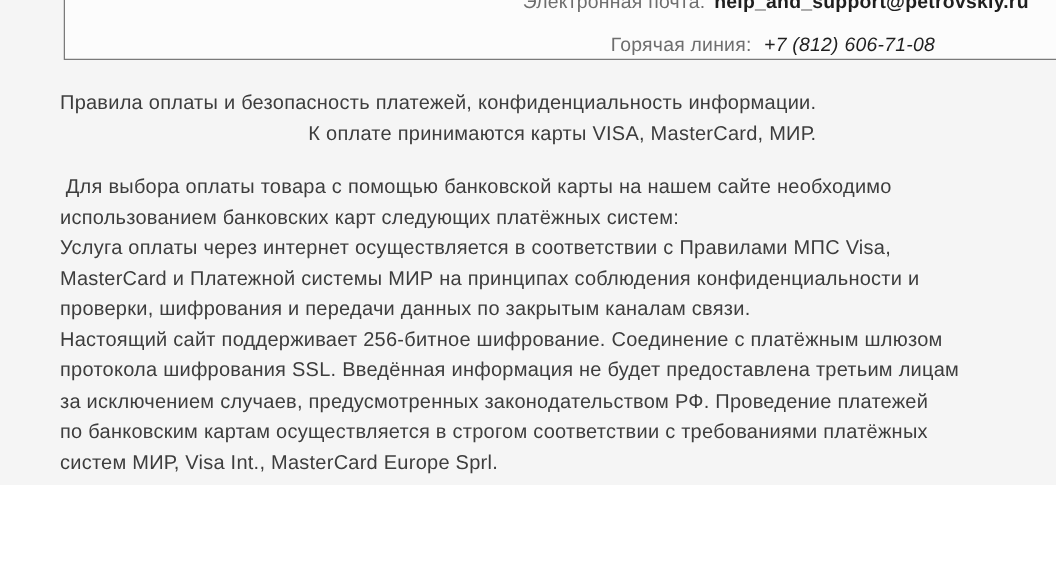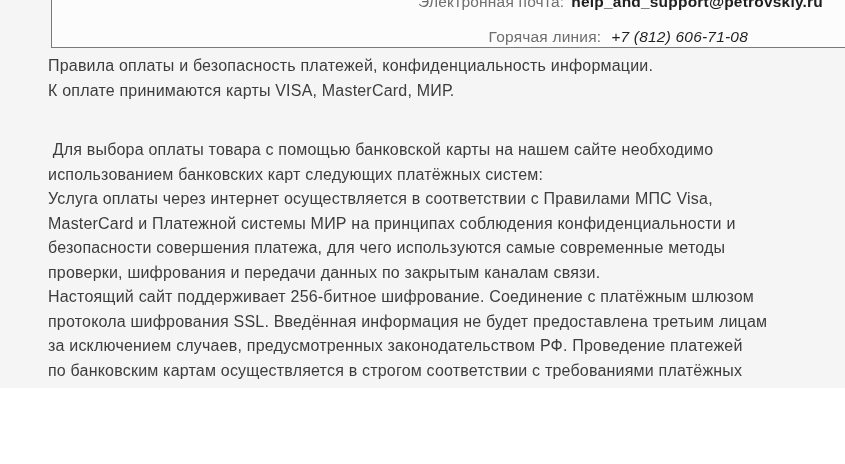--- a/index.html
+++ b/index.html
@@ -39,21 +39,21 @@
   .phone-row { top: 27px; right: 97px; }
   .phone-row .value { margin-left: 10px; font-style: italic; }
   
   .textblock {
     position: absolute;
     left: 48px;
     color: var(--body-text, #3d3d3d);
     font-size: 16px;
     letter-spacing: 0.2px;
   }
-  .intro { top: 54px; }
+  .intro { top: 71px; text-align: right; }
   .body  { top: 138px; }
   .text-line {
     white-space: pre;
     line-height: 24.5px;
     height: 24.5px;
   }
 </style>
 </head>
 <body>
 
@@ -72,21 +72,20 @@
   <div class="textblock intro">
       <div class="text-line">Правила оплаты и безопасность платежей, конфиденциальность информации.</div>
       <div class="text-line">К оплате принимаются карты VISA, MasterCard, МИР.</div>
     </div>
 
   <div class="textblock body">
       <div class="text-line"> Для выбора оплаты товара с помощью банковской карты на нашем сайте необходимо</div>
       <div class="text-line">использованием банковских карт следующих платёжных систем:</div>
       <div class="text-line">Услуга оплаты через интернет осуществляется в соответствии с Правилами МПС Visa,</div>
       <div class="text-line">MasterCard и Платежной системы МИР на принципах соблюдения конфиденциальности и</div>
-      <div class="text-line">безопасности совершения платежа, для чего используются самые современные методы</div>
       <div class="text-line">проверки, шифрования и передачи данных по закрытым каналам связи.</div>
       <div class="text-line">Настоящий сайт поддерживает 256-битное шифрование. Соединение с платёжным шлюзом</div>
       <div class="text-line">протокола шифрования SSL. Введённая информация не будет предоставлена третьим лицам</div>
       <div class="text-line">за исключением случаев, предусмотренных законодательством РФ. Проведение платежей</div>
       <div class="text-line">по банковским картам осуществляется в строгом соответствии с требованиями платёжных</div>
       <div class="text-line">систем МИР, Visa Int., MasterCard Europe Sprl.</div>
     </div>
 
 </div>
 

